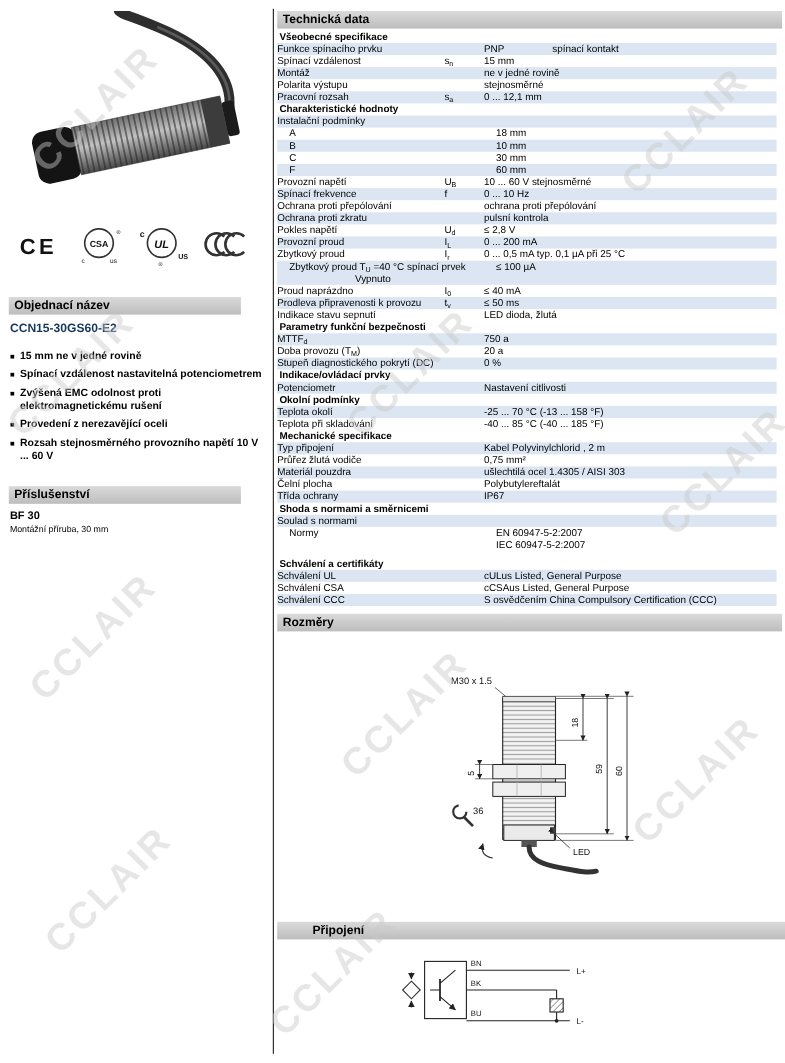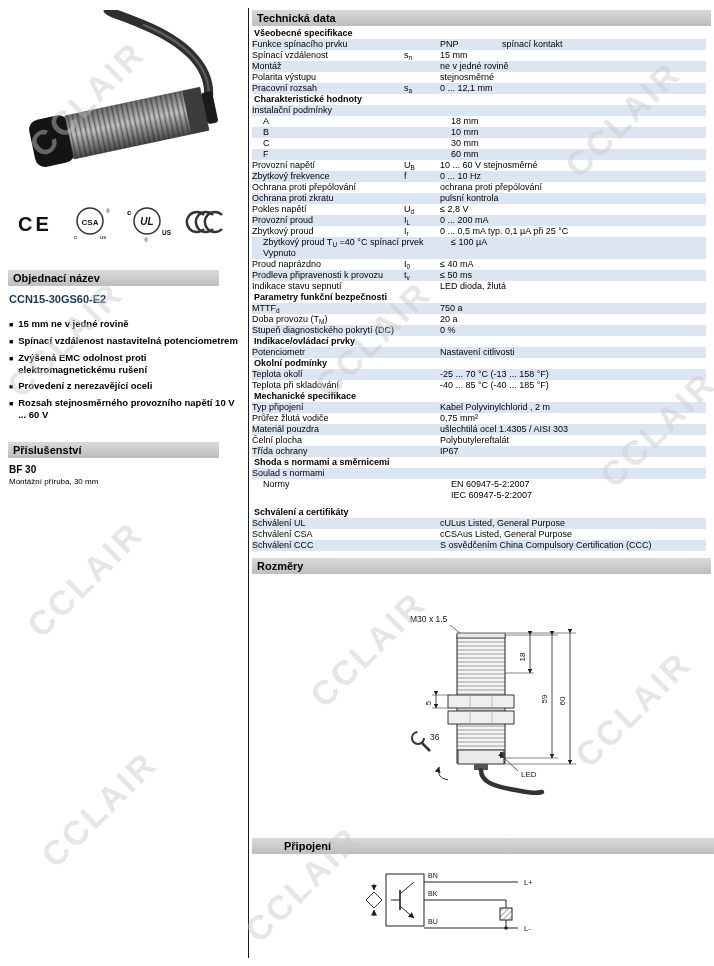--- a/index.html
+++ b/index.html
@@ -11,21 +11,21 @@
   .bar{height:16px;background:linear-gradient(180deg,#dadada,#bdbdbd);font-weight:bold;
        font-size:11px;line-height:16px;padding-left:5px;}
   .left-bar{width:206px;}
   
   .tech-bar{position:absolute;top:10px;left:0;width:454px;}
   .tech-table{position:absolute;top:28px;left:0;width:454px;font-size:9px;line-height:11px;}
   .t-sec{font-weight:bold;padding-left:2px;}
   .t-row{display:flex;}
   .t-row.stripe{background:#dce6f2;}
   .t-label{width:152px;flex:none;padding-left:0;white-space:nowrap;}
-  .t-label div{white-space:nowrap;}
+  .t-label div{white-space:nowrap;text-align:center;}
   .t-sym{width:36px;flex:none;}
   .t-val{flex:1;position:relative;}
   .t-val2{position:absolute;left:62px;top:0;}
   .t-gap{height:6px;}
   sub{font-size:6.5px;line-height:0;position:relative;top:2px;vertical-align:baseline;}
   
   .photo{position:absolute;top:10px;left:0;}
   .logos{position:absolute;top:200px;left:2px;}
   .order-bar{position:absolute;top:270px;left:0;}
   .order-code{position:absolute;top:293px;left:1px;font-weight:bold;font-size:11px;color:#17365d;}
@@ -185,21 +185,21 @@
         <div class="t-label" style="padding-left: 11px;">F</div>
         <div class="t-sym"></div>
         <div class="t-val">60 mm</div>
       </div>
       <div class="t-row">
         <div class="t-label">Provozní napětí</div>
         <div class="t-sym">U<sub>B</sub></div>
         <div class="t-val">10 ... 60 V stejnosměrné</div>
       </div>
       <div class="t-row stripe">
-        <div class="t-label">Zbytkový frekvence</div>
+        <div class="t-label">Spínací frekvence</div>
         <div class="t-sym">f</div>
         <div class="t-val">0 ... 10 Hz</div>
       </div>
       <div class="t-row">
         <div class="t-label">Ochrana proti přepólování</div>
         <div class="t-sym"></div>
         <div class="t-val">ochrana proti přepólování</div>
       </div>
       <div class="t-row stripe">
         <div class="t-label">Ochrana proti zkratu</div>

